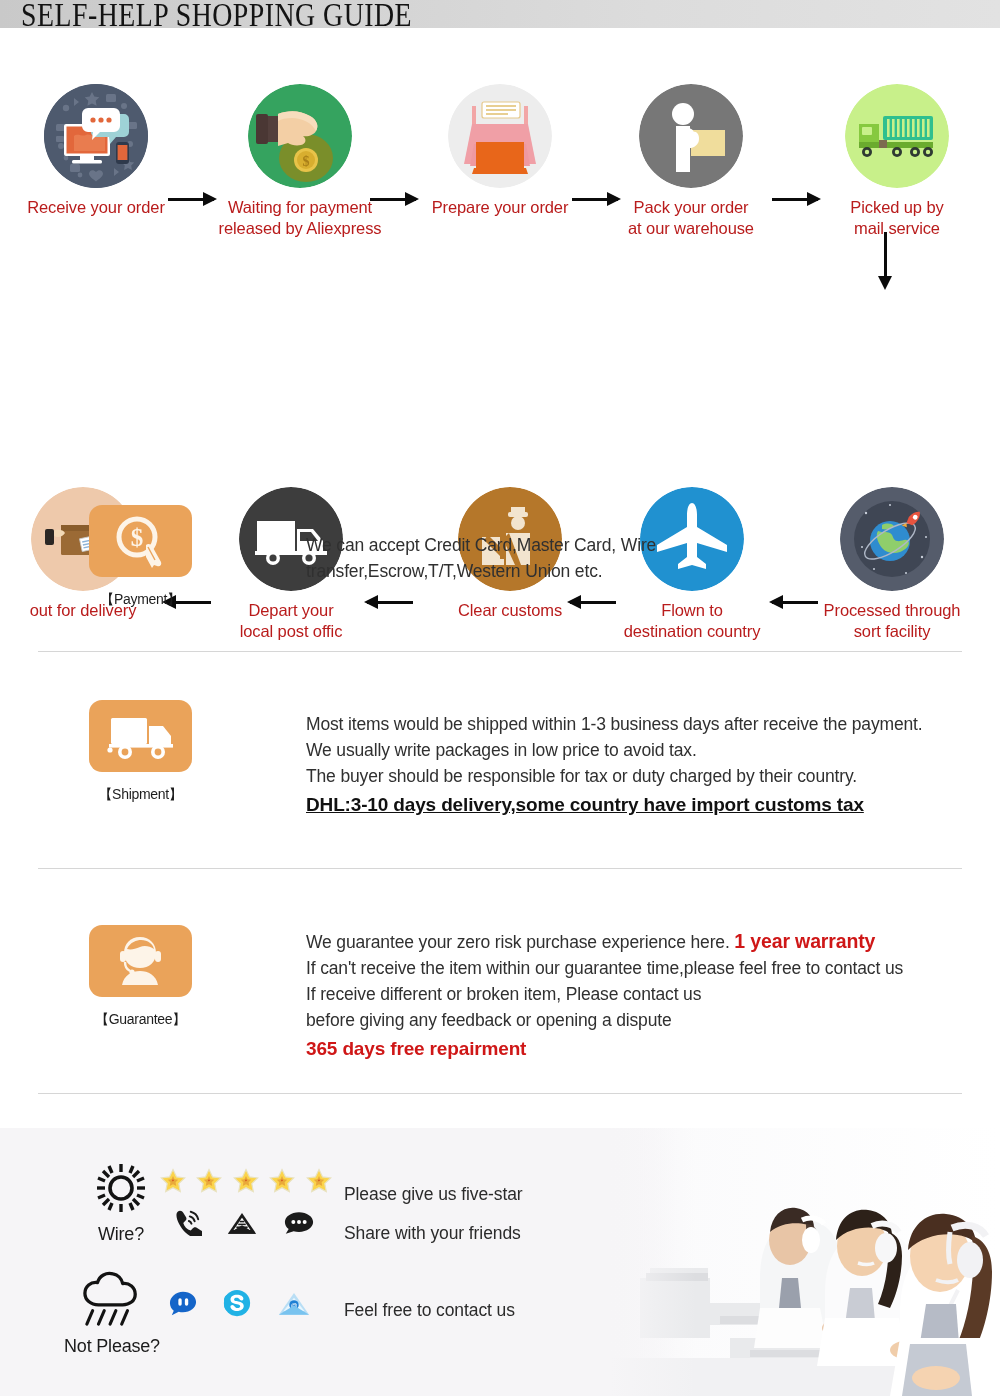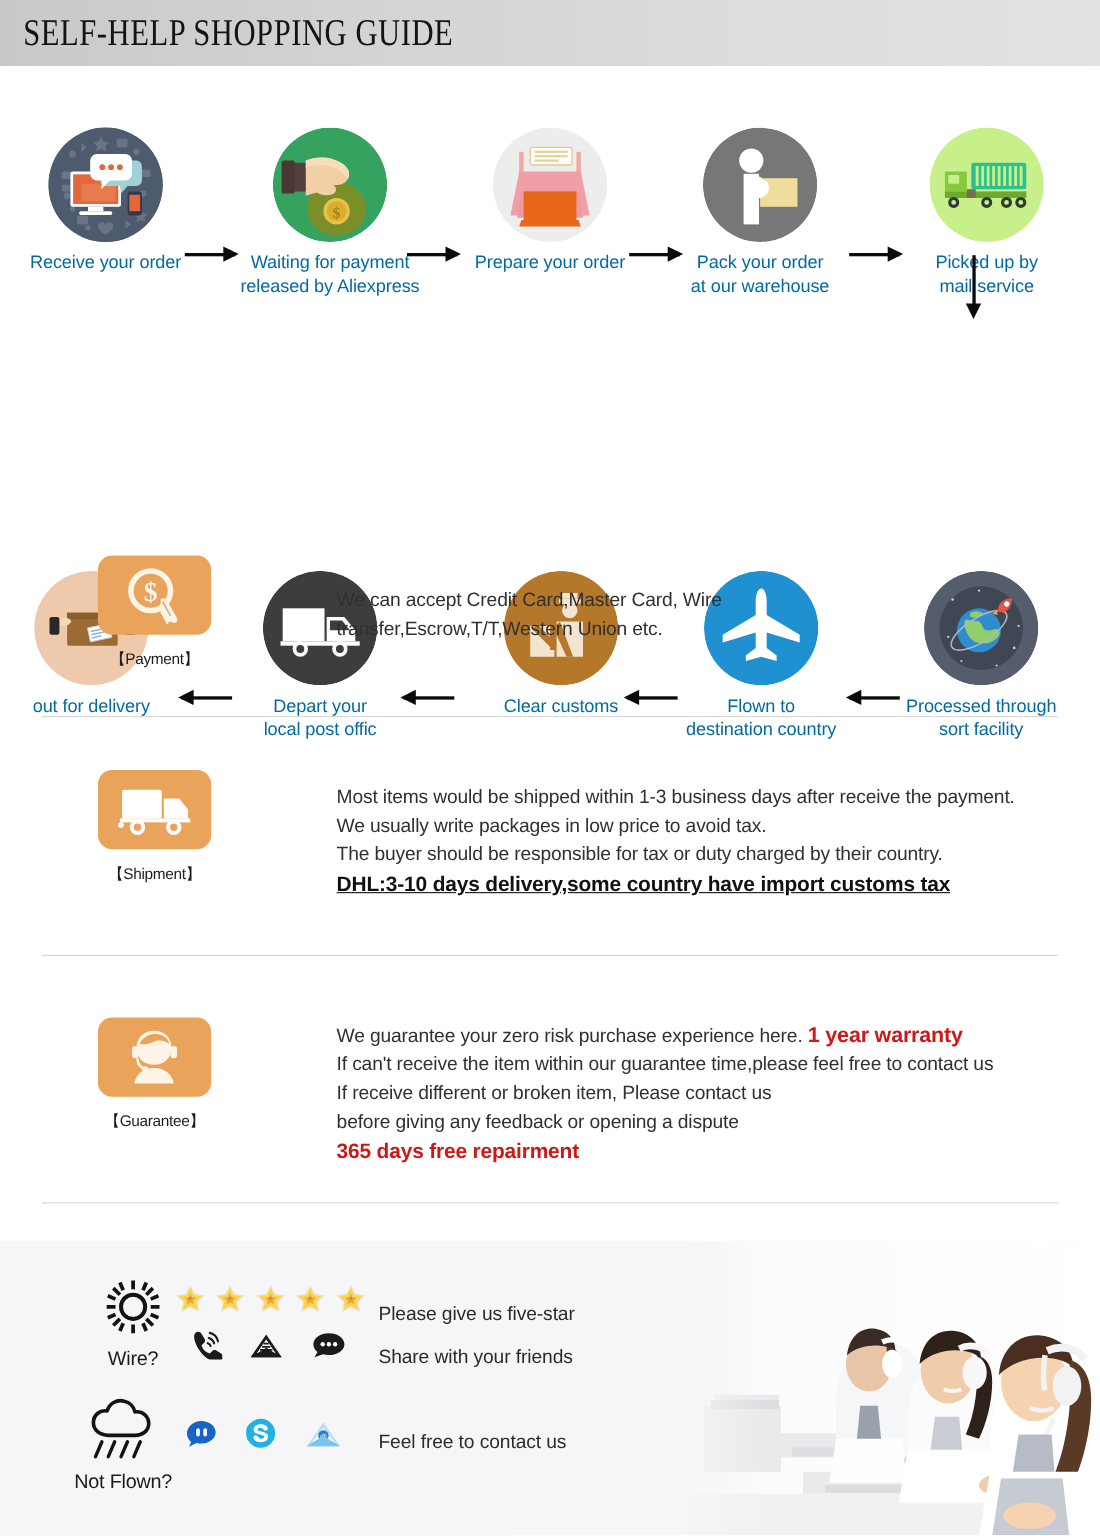--- a/index.html
+++ b/index.html
@@ -7,21 +7,21 @@
   body {
     font-family:"Liberation Sans", sans-serif;
     background:#ffffff;
     position:relative;
     overflow:hidden;
     color:#333;
   }
 
   
   #header-bar {
-    height:60px;
+    height:28px;
     background:linear-gradient(to right,#c9c9c9 0%,#d2d2d2 30%,#dcdcdc 65%,#e2e2e2 100%);
     display:flex; align-items:center;
   }
   #header-title {
     font-family:"Liberation Serif", serif;
     font-size:29px;
     letter-spacing:.5px;
     color:#131313;
     padding-left:22px;
     font-weight:400;
@@ -39,21 +39,21 @@
   .flow-circle {
     width:104px; height:104px; border-radius:50%;
     margin:0 auto;
     position:relative;
     overflow:hidden;
   }
   .flow-label {
     margin-top:9px;
     font-size:16.5px;
     line-height:21px;
-    color:#0369a1;
+    color:#b91c1c;
     letter-spacing:-.1px;
   }
   .flow-arrow {
     position:absolute;
     width:46px; height:3px;
     background:#0b0b0b;
     top:120px;
   }
   .flow-arrow:after {
     content:""; position:absolute; right:-3px; top:-6px;
@@ -639,21 +639,21 @@
   <div class="mood" style="left:57px; top:142px;">
     <svg viewBox="0 0 76 62" width="76" height="60">
       <path d="M24 36c-8 0-14-5-14-12s6-12 13-11c2-7 9-11 16-9 5 1 9 5 10 10 7-1 13 4 13 11s-6 11-13 11z" fill="none" stroke="#131313" stroke-width="3.4" stroke-linejoin="round"></path>
       <g stroke="#131313" stroke-width="3.2" stroke-linecap="round">
         <line x1="18" y1="42" x2="12" y2="56"></line>
         <line x1="30" y1="42" x2="24" y2="56"></line>
         <line x1="42" y1="42" x2="36" y2="56"></line>
         <line x1="54" y1="42" x2="48" y2="56"></line>
       </g>
     </svg>
-    <div class="mood-label">Not Flown?</div>
+    <div class="mood-label">Not Please?</div>
   </div>
 
   <div class="foot-row" style="left:168px; top:160px;">
     <span class="chan">
       <svg viewBox="0 0 32 30" width="30" height="28">
         <path d="M16 3c7.7 0 14 4.9 14 11s-6.3 11-14 11c-1.6 0-3.2-.2-4.6-.6L4 28l2.1-4.6C3.6 21.4 2 18.4 2 15 2 8.9 8.3 3 16 3z" fill="#1565c9"></path>
         <path d="M10 7c2.5 0 4 2.2 4 5s-1.5 5-4 5z" fill="#0f4fa3" opacity=".35"></path>
         <rect x="11" y="10" width="3.6" height="8" rx="1.8" fill="#ffffff"></rect>
         <rect x="18" y="10" width="3.6" height="8" rx="1.8" fill="#ffffff"></rect>
       </svg>

